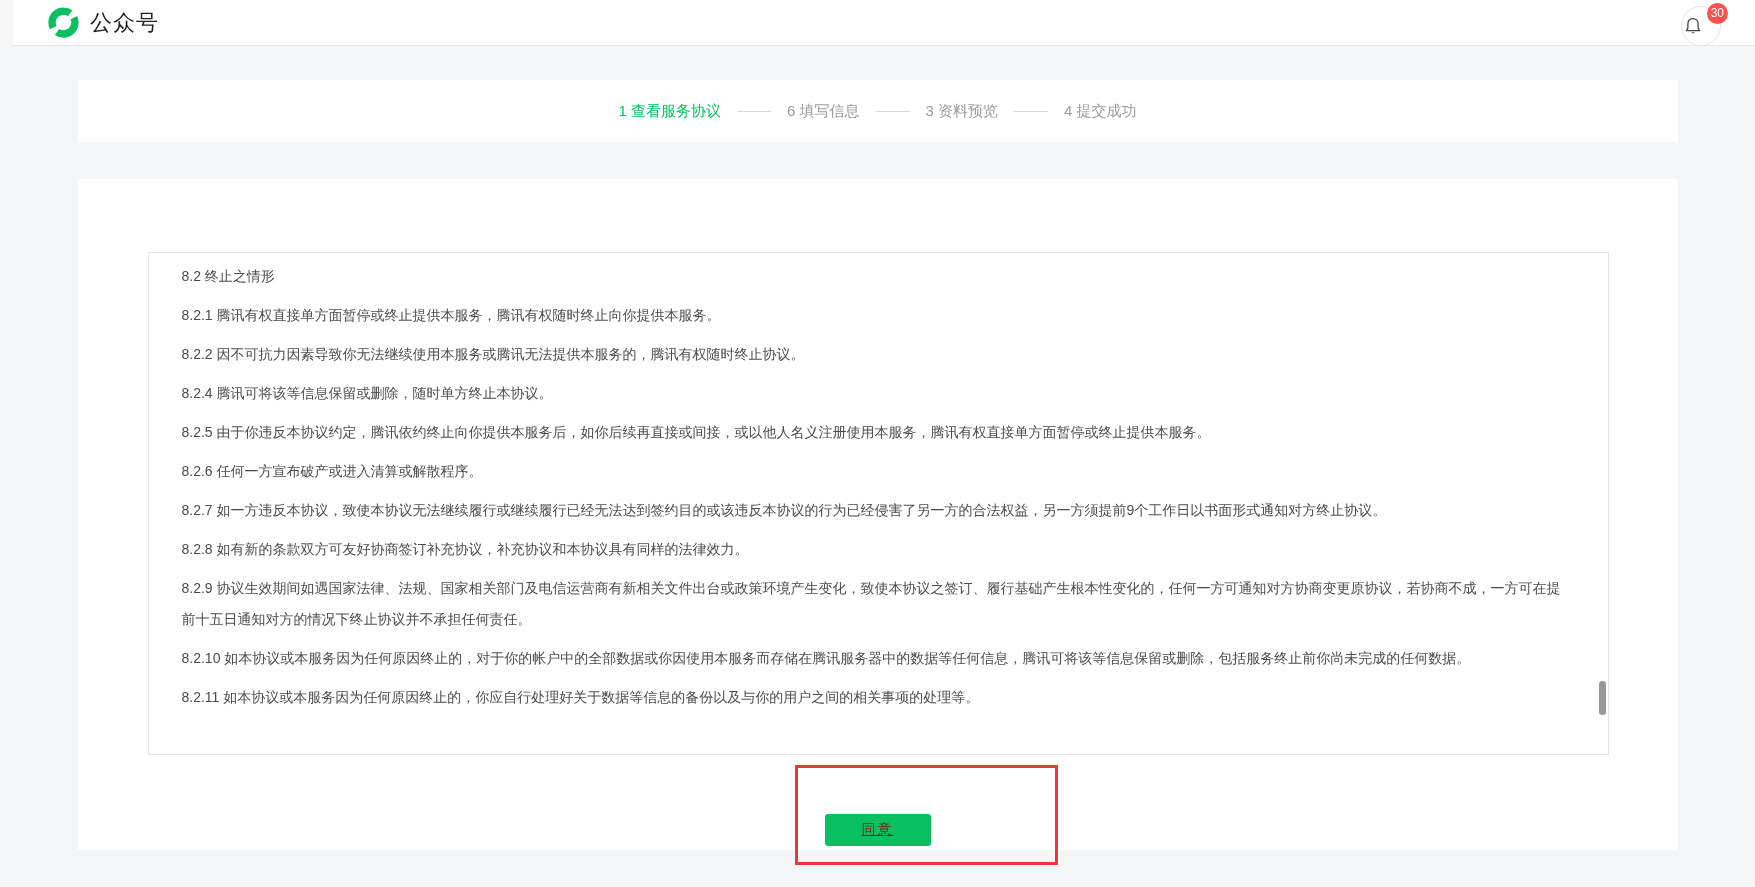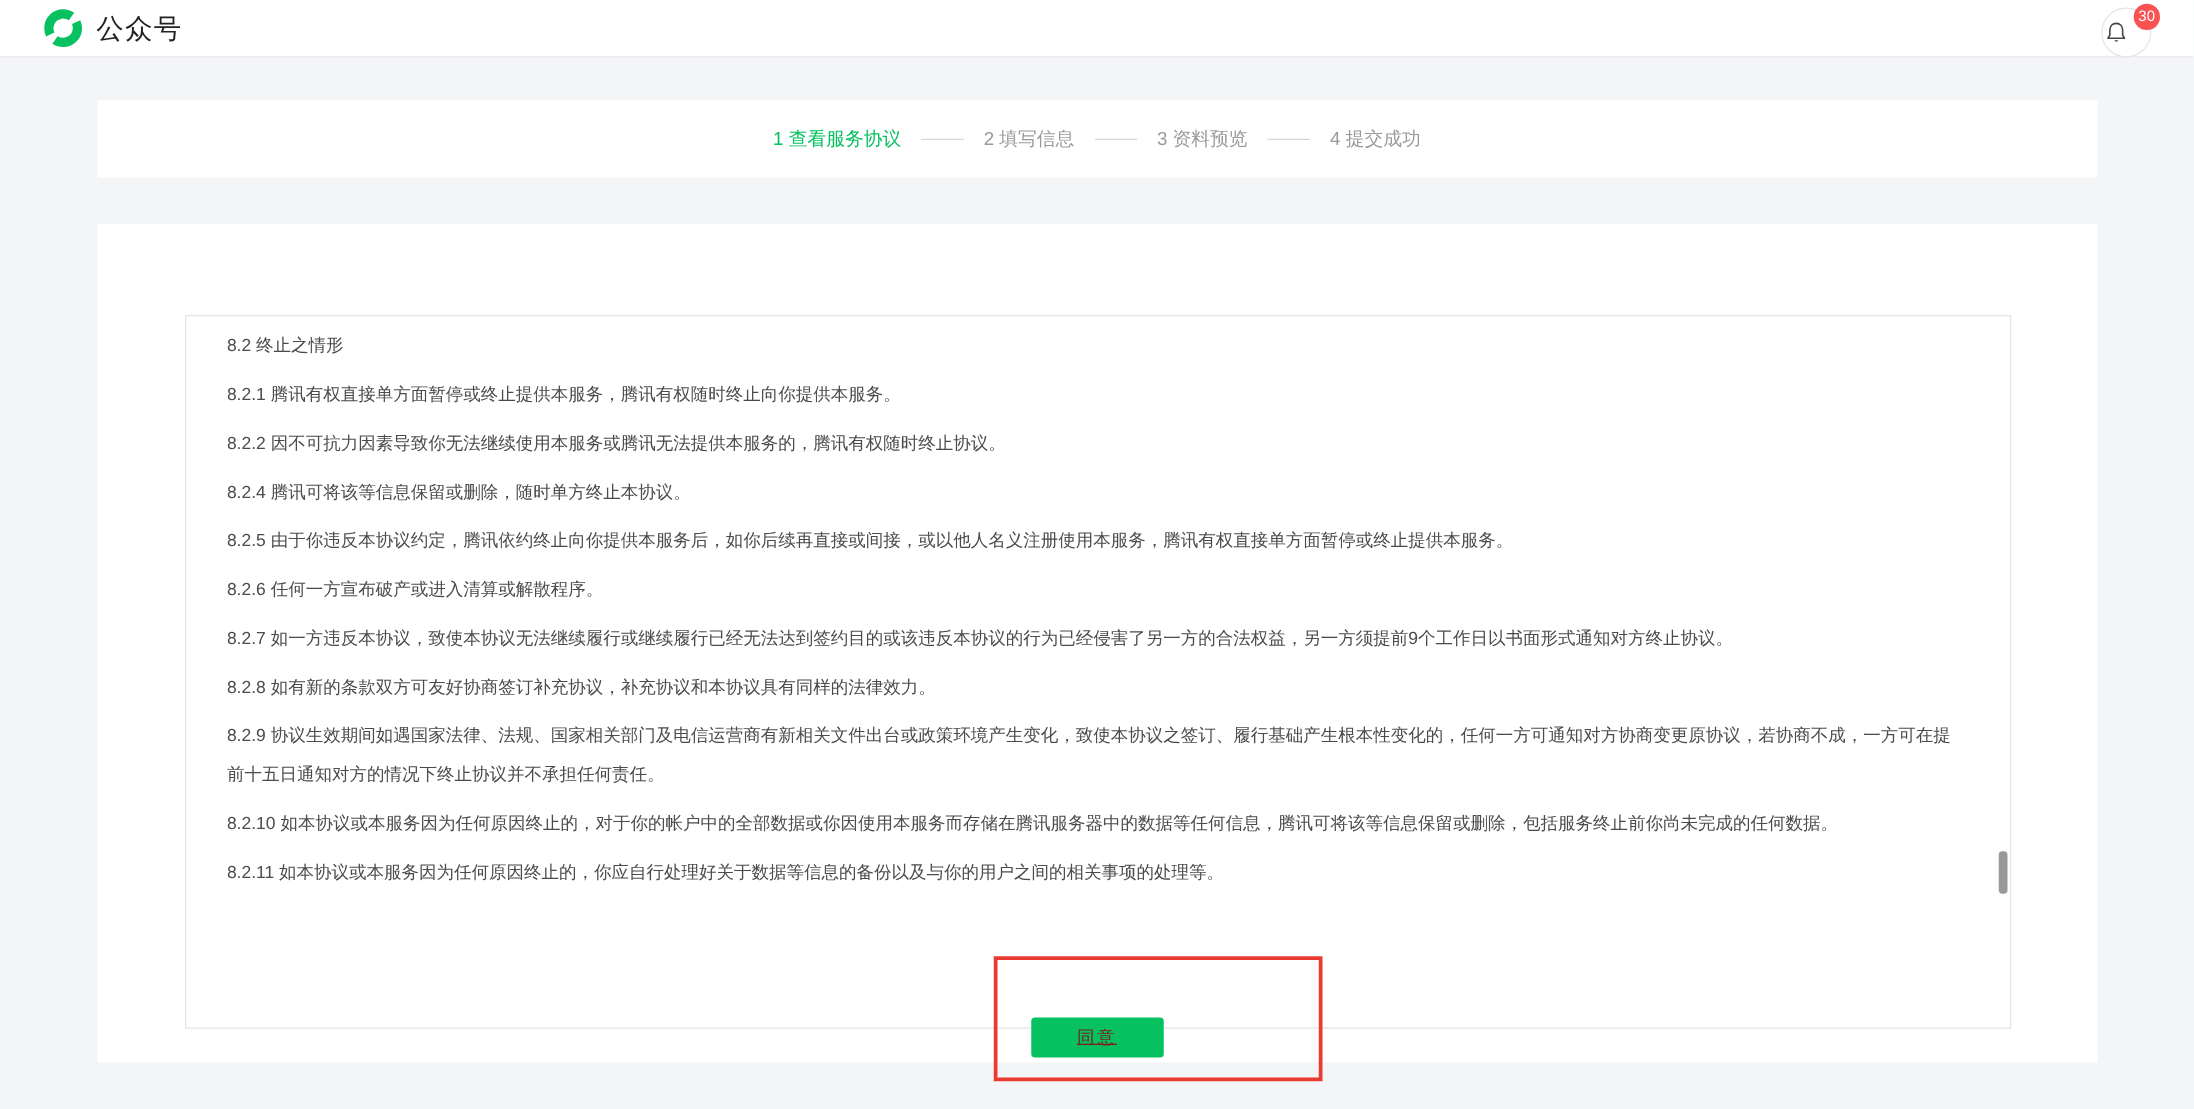--- a/index.html
+++ b/index.html
@@ -9,20 +9,21 @@
     background: #f4f5f7;
     overflow: hidden;
   }
   
   .app-header {
     position: relative;
     height: 46px; background: #ffffff;
     border-bottom: 1px solid #e7e7eb;
     display: flex; align-items: center;
     padding: 0 34px;
+    margin-left: 13px;
   }
   .logo-wrap { display: flex; align-items: center; gap: 10px; cursor: pointer; }
   .logo-icon { width: 33px; height: 33px; display: block; }
   .app-title { font-size: 22px; color: #222222; letter-spacing: 1px; }
   .header-right { margin-left: auto; position: relative; }
   .bell-btn {
     width: 40px; height: 40px; border-radius: 50%;
     border: 1px solid #e5e5e5; background: #fff;
     display: flex; align-items: center; justify-content: flex-start;
     cursor: pointer; position: relative; top: 3px;
@@ -48,21 +49,21 @@
     margin: 0 16px; display: inline-block;
   }
   
   .content-card {
     width: 1600px; margin: 37px auto 0 auto;
     background: #ffffff; height: 671px;
     position: relative;
   }
   .agreement-box {
     position: absolute; left: 70px; top: 73px;
-    width: 1461px; height: 571px;
+    width: 1461px; height: 503px;
     border: 1px solid #e4e4e4;
     padding: 8px 40px 0 33px;
     overflow: hidden;
     background: #ffffff;
   }
   .agreement-para {
     font-size: 14px; color: #4b4b4b;
     line-height: 31px;
     margin-bottom: 8px;
   }
@@ -115,21 +116,21 @@
         <path d="M10.2 18.7a1.9 1.9 0 0 0 3.6 0z" fill="#454545"></path>
       </svg>
       <span class="notif-badge">30</span>
     </div>
   </div>
 </div>
 
 <div class="stepper-card">
   <span class="step active">1 查看服务协议</span>
   <span class="step-sep"></span>
-  <span class="step">2 填写信息</span>
+  <span class="step">6 填写信息</span>
   <span class="step-sep"></span>
   <span class="step">3 资料预览</span>
   <span class="step-sep"></span>
   <span class="step">4 提交成功</span>
 </div>
 
 <div class="content-card">
   <div class="agreement-box">
     <div class="scroll-thumb"></div>
   <p class="agreement-para">8.2 终止之情形</p>

